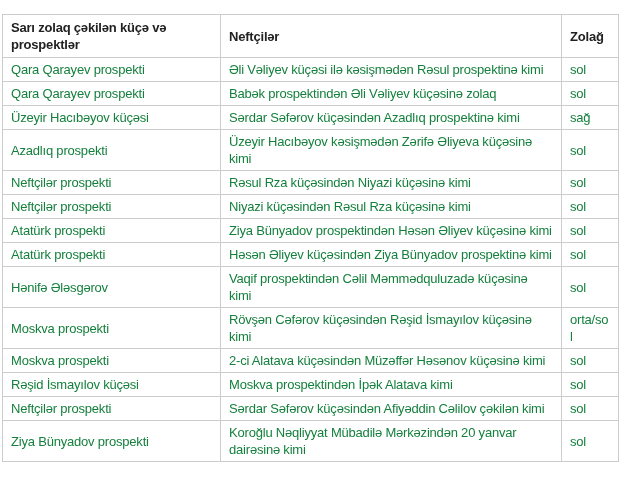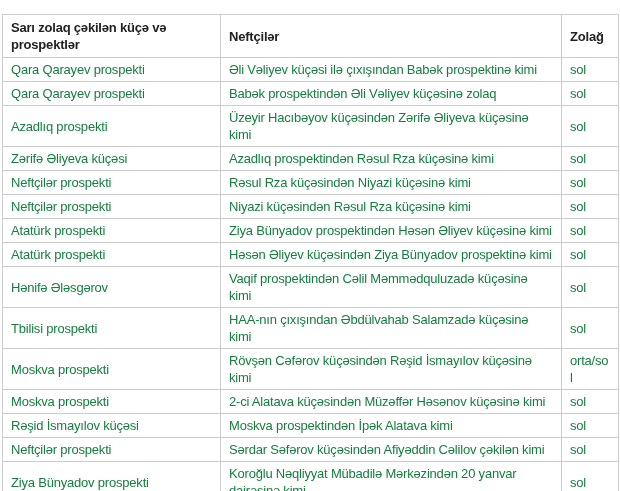--- a/index.html
+++ b/index.html
@@ -58,36 +58,36 @@
     <thead>
       <tr>
         <th>Sarı zolaq çəkilən küçə və prospektlər</th>
         <th>Neftçilər</th>
         <th>Zolağ</th>
       </tr>
     </thead>
     <tbody>
         <tr>
           <td>Qara Qarayev prospekti</td>
-          <td>Əli Vəliyev küçəsi ilə çıxışından Babək prospektinə kimi</td>
+          <td>Əli Vəliyev küçəsi ilə kəsişmədən Rəsul prospektinə kimi</td>
           <td>sol</td>
         </tr>
         <tr>
           <td>Qara Qarayev prospekti</td>
           <td>Babək prospektindən Əli Vəliyev küçəsinə zolaq</td>
           <td>sol</td>
         </tr>
         <tr>
-          <td>Azadlıq prospekti</td>
-          <td>Üzeyir Hacıbəyov küçəsindən Zərifə Əliyeva küçəsinə kimi</td>
-          <td>sol</td>
+          <td>Üzeyir Hacıbəyov küçəsi</td>
+          <td>Sərdar Səfərov küçəsindən Azadlıq prospektinə kimi</td>
+          <td>sağ</td>
         </tr>
         <tr>
-          <td>Zərifə Əliyeva küçəsi</td>
-          <td>Azadlıq prospektindən Rəsul Rza küçəsinə kimi</td>
+          <td>Azadlıq prospekti</td>
+          <td>Üzeyir Hacıbəyov kəsişmədən Zərifə Əliyeva küçəsinə kimi</td>
           <td>sol</td>
         </tr>
         <tr>
           <td>Neftçilər prospekti</td>
           <td>Rəsul Rza küçəsindən Niyazi küçəsinə kimi</td>
           <td>sol</td>
         </tr>
         <tr>
           <td>Neftçilər prospekti</td>
           <td>Niyazi küçəsindən Rəsul Rza küçəsinə kimi</td>
@@ -99,25 +99,20 @@
           <td>sol</td>
         </tr>
         <tr>
           <td>Atatürk prospekti</td>
           <td>Həsən Əliyev küçəsindən Ziya Bünyadov prospektinə kimi</td>
           <td>sol</td>
         </tr>
         <tr>
           <td>Hənifə Ələsgərov</td>
           <td>Vaqif prospektindən Cəlil Məmmədquluzadə küçəsinə kimi</td>
-          <td>sol</td>
-        </tr>
-        <tr>
-          <td>Tbilisi prospekti</td>
-          <td>HAA-nın çıxışından Əbdülvahab Salamzadə küçəsinə kimi</td>
           <td>sol</td>
         </tr>
         <tr>
           <td>Moskva prospekti</td>
           <td>Rövşən Cəfərov küçəsindən Rəşid İsmayılov küçəsinə kimi</td>
           <td>orta/sol</td>
         </tr>
         <tr>
           <td>Moskva prospekti</td>
           <td>2-ci Alatava küçəsindən Müzəffər Həsənov küçəsinə kimi</td>

